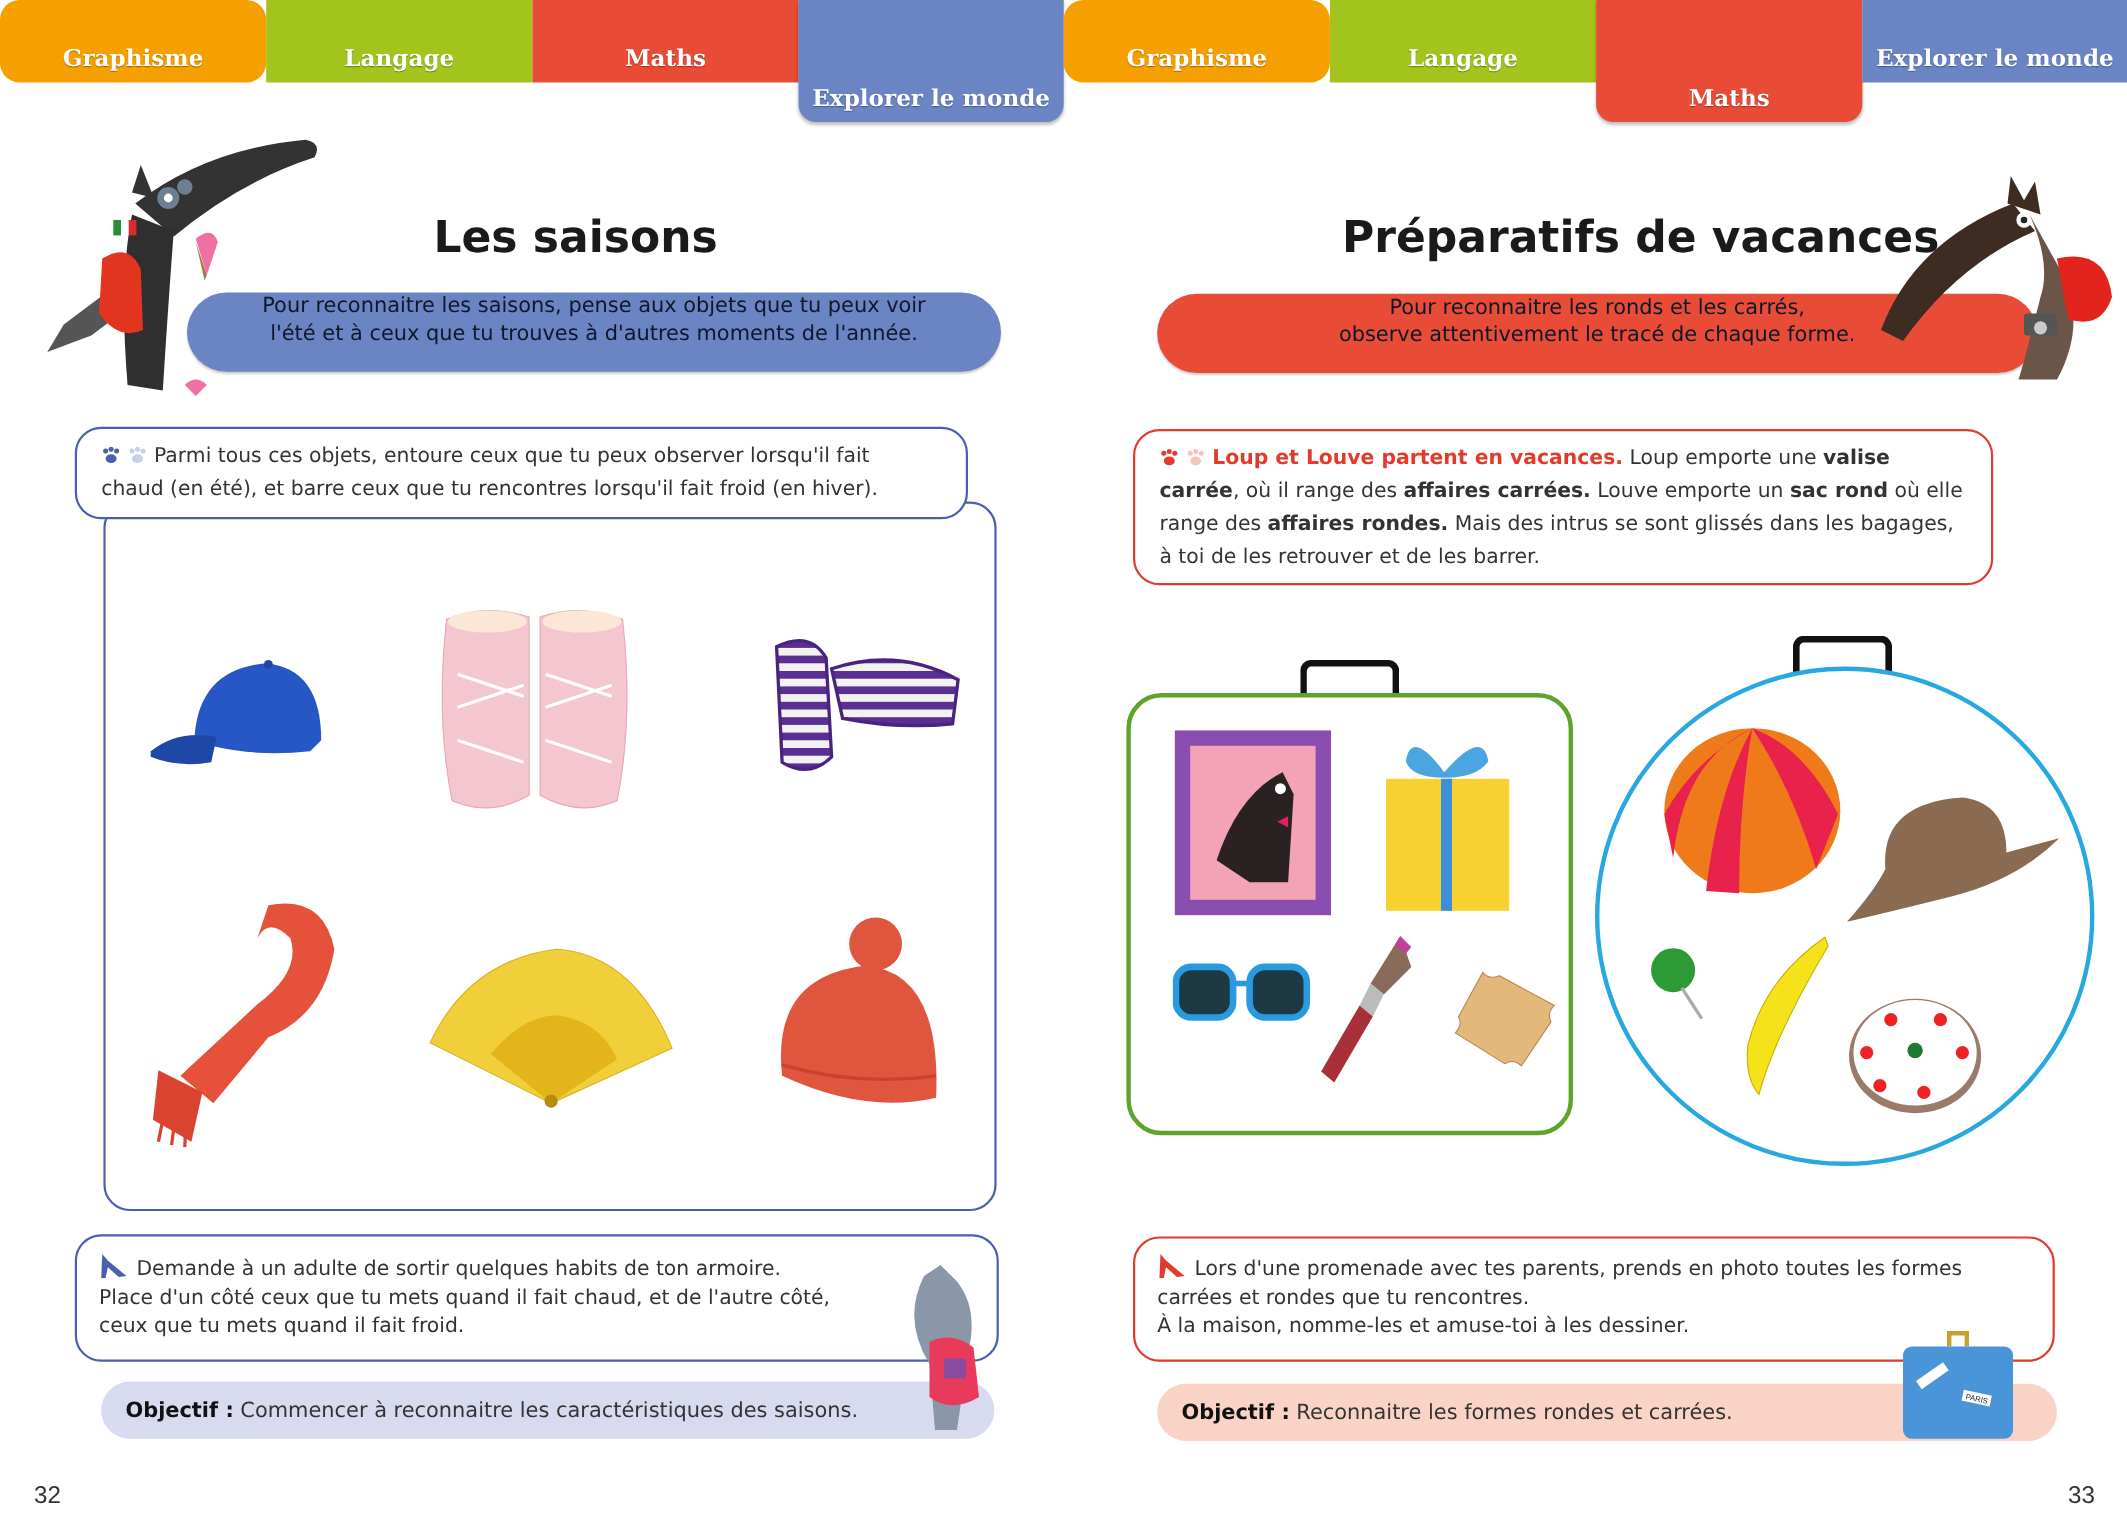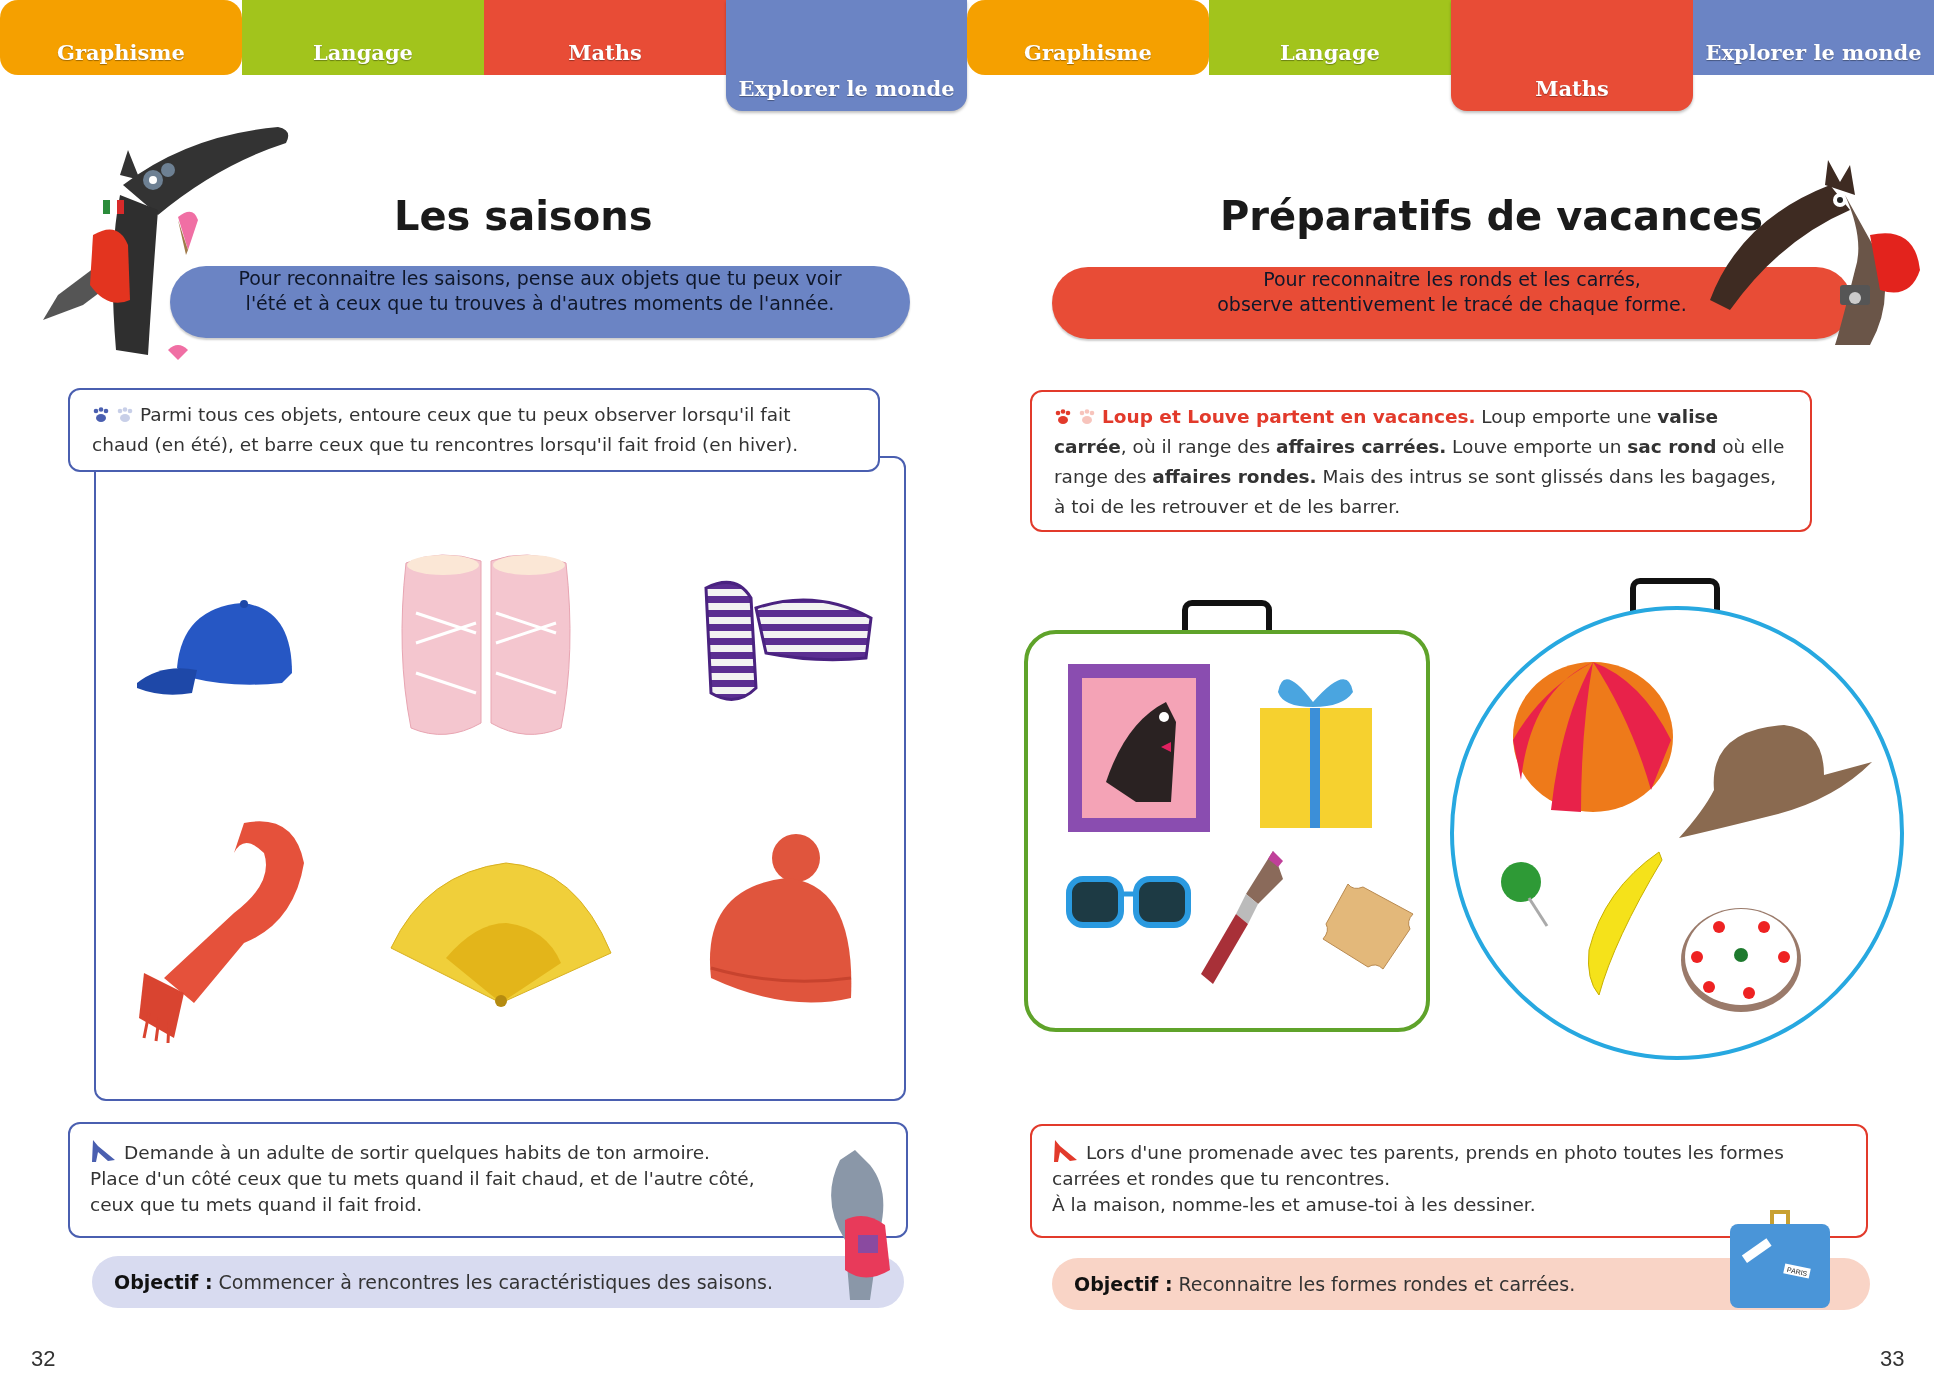--- a/index.html
+++ b/index.html
@@ -4,21 +4,21 @@
 <style>
   html,body{margin:0;padding:0;background:#fff;}
   body{width:1934px;height:1400px;position:relative;overflow:hidden;font-family:"Liberation Sans",sans-serif;color:#222;}
   .abs{position:absolute;}
   
   .tab{position:absolute;top:0;height:75px;color:#fff;font-family:"DejaVu Serif","Liberation Serif",serif;font-weight:bold;font-size:21px;display:flex;align-items:flex-end;justify-content:center;padding-bottom:10px;box-sizing:border-box;text-shadow:0 1px 1px rgba(0,0,0,.35);}
   .tab.active{height:111px;border-radius:0 0 16px 16px;box-shadow:0 2px 3px rgba(0,0,0,.25);padding-bottom:10px;}
   .orange{background:#f5a000;border-radius:18px;} .green{background:#a2c41c;} .red{background:#e84c36;} .blue{background:#6b84c4;}
   .title{position:absolute;font-family:"DejaVu Sans",sans-serif;font-weight:bold;font-size:40px;color:#1a1a1a;}
   .banner{position:absolute;height:72px;border-radius:36px;color:#0f172a;font-size:19px;line-height:25px;text-align:center;display:flex;align-items:flex-start;justify-content:center;font-family:"DejaVu Sans",sans-serif;box-shadow:0 2px 2px rgba(0,0,0,.2);}
-  .box{position:absolute;border:2.5px solid;border-radius:12px;background:#fff;box-sizing:border-box;font-family:"DejaVu Sans",sans-serif;font-size:18.5px;line-height:30px;color:#333;}
+  .box{position:absolute;border:2.5px solid;border-radius:24px;background:#fff;box-sizing:border-box;font-family:"DejaVu Sans",sans-serif;font-size:18.5px;line-height:30px;color:#333;}
   .objective{position:absolute;height:52px;border-radius:26px;font-family:"DejaVu Sans",sans-serif;font-size:19px;display:flex;align-items:center;padding-left:22px;box-sizing:border-box;color:#333;}
   .objective b{color:#111;margin-right:6px;}
   .pagenum{position:absolute;font-size:22px;color:#333;font-family:"Liberation Sans",sans-serif;}
   .paw{display:inline-block;width:18px;height:16px;vertical-align:-2px;margin-right:6px;}
   .item{position:absolute;}
 </style>
 </head>
 <body>
 
 <div class="tab orange" style="left:0;width:242px;">
@@ -137,21 +137,21 @@
 <div class="box" style="left:68px;top:1122px;width:840px;height:116px;border-color:#4a5fb0;padding:14px 0 0 20px;line-height:26px;">
   <span style="display:inline-block;width:26px;height:24px;vertical-align:-3px;margin-right:8px;"><svg width="26" height="24" viewBox="0 0 26 24">
         <path d="M3 2 L8 8 L25 22 L18 23 L8 14 L6 24 L2 24 Z" fill="#4a5fb0"></path>
       </svg></span><span>Demande à un adulte de sortir quelques habits de ton armoire.</span><br>
   <span>Place d'un côté ceux que tu mets quand il fait chaud, et de l'autre côté,</span><br>
   <span>ceux que tu mets quand il fait froid.</span>
 </div>
 
 <div class="objective" style="left:92px;top:1256px;width:812px;background:#d8dbf0;">
   <b>Objectif :</b>
-    <span>Commencer à rencontres les caractéristiques des saisons.</span>
+    <span>Commencer à reconnaitre les caractéristiques des saisons.</span>
 </div>
 
 <svg class="abs" style="left:800px;top:1150px;" width="120" height="160" viewBox="0 0 120 160">
   <path d="M40 10 L55 0 L70 15 Q90 40 80 80 L70 150 L50 150 L45 90 Q20 50 40 10Z" fill="#8a97a8"></path>
   <path d="M45 70 Q65 60 85 75 L90 120 Q65 135 45 120 Z" fill="#e83a5a"></path>
   <rect x="58" y="85" width="20" height="18" fill="#8a4aa0"></rect>
 </svg>
 
 <div class="pagenum" style="left:31px;top:1346px;">32</div>
 

